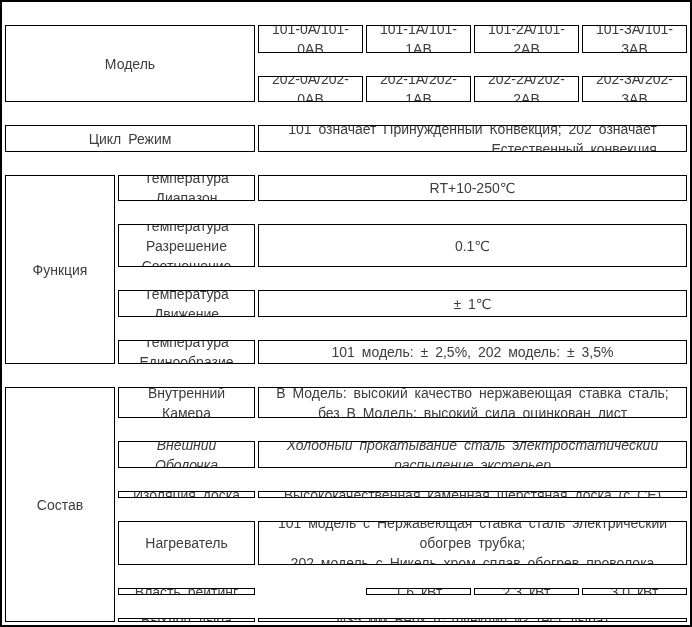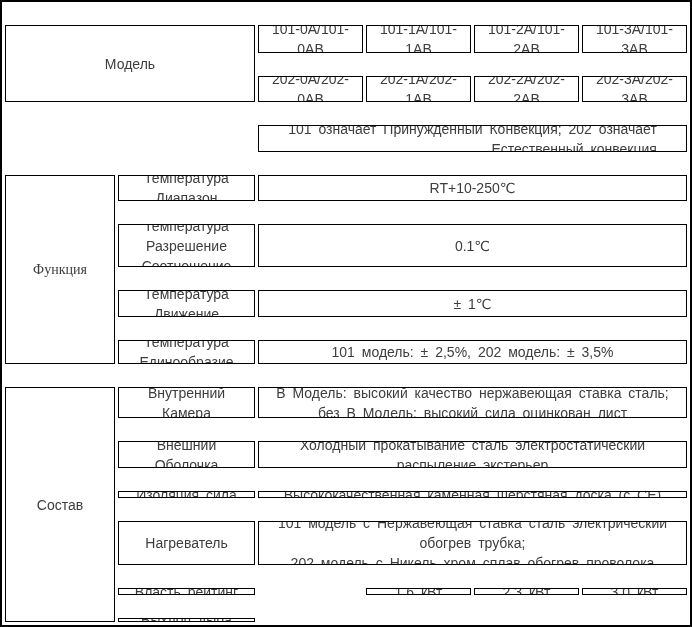--- a/index.html
+++ b/index.html
@@ -33,30 +33,30 @@
     white-space: pre-line;
     line-height: 20px;
     padding: 0 4px;
     overflow: hidden;
     margin-top: 20px;
   }
   
   .model-label   { grid-column: 1 / 3; grid-row: 1 / 3; }
   .cycle-label   { grid-column: 1 / 3; grid-row: 3; }
   .cycle-value   { grid-column: 3 / 7; grid-row: 3; text-align: right; }
-  .func-label    { grid-column: 1; grid-row: 4 / 8; font-family: Liberation Serif, serif; }
+  .func-label    { grid-column: 1; grid-row: 4 / 8; }
   .comp-label    { grid-column: 1; grid-row: 8 / 14; }
   .sub-name      { grid-column: 2; }
   .full-value    { grid-column: 3 / 7; }
   .r4  { grid-row: 4; }
   .r5  { grid-row: 5; }
   .r6  { grid-row: 6; }
   .r7  { grid-row: 7; }
   .r8  { grid-row: 8; }
-  .r9  { grid-row: 9; }
+  .r9  { grid-row: 9; font-style: italic; }
   .r10 { grid-row: 10; }
   .r11 { grid-row: 11; }
   .r12 { grid-row: 12; }
   .r13 { grid-row: 13; }
 </style>
 </head>
 <body>
 
 <div class="spec-table">
 
@@ -71,20 +71,21 @@
 3AB</div>
   <div class="c" style="grid-row:2;grid-column:3">202-0A/202-
 0AB</div>
   <div class="c" style="grid-row:2;grid-column:4">202-1A/202-
 1AB</div>
   <div class="c" style="grid-row:2;grid-column:5">202-2A/202-
 2AB</div>
   <div class="c" style="grid-row:2;grid-column:6">202-3A/202-
 3AB</div>
 
+  <div class="c cycle-label">Цикл Режим</div>
   <div class="c cycle-value">101 означает Принужденный Конвекция; 202 означает
 Естественный конвекция</div>
 
   <div class="c func-label">Функция</div>
   <div class="c sub-name r4">Температура
 Диапазон</div>
   <div class="c full-value r4">RT+10-250℃</div>
   <div class="c sub-name r5">Температура
 Разрешение
 Соотношение</div>
@@ -98,25 +99,26 @@
 
   <div class="c comp-label">Состав</div>
   <div class="c sub-name r8">Внутренний
 Камера</div>
   <div class="c full-value r8">В Модель: высокий качество нержавеющая ставка сталь;
 без В Модель: высокий сила оцинкован лист</div>
   <div class="c sub-name r9">Внешний
 Оболочка</div>
   <div class="c full-value r9">Холодный прокатывание сталь электростатический
 распыление экстерьер</div>
-  <div class="c sub-name r10">Изоляция сила</div>
+  <div class="c sub-name r10">Изоляция доска</div>
   <div class="c full-value r10">Высококачественная каменная шерстяная доска (с CE)</div>
   <div class="c sub-name r11">Нагреватель</div>
   <div class="c full-value r11">101 модель с Нержавеющая ставка сталь электрический
 обогрев трубка;
 202 модель с Никель хром сплав обогрев проволока</div>
   <div class="c sub-name r12">Власть рейтинг</div>
   <div class="c r12" style="grid-column:4">1,6 кВт</div>
   <div class="c r12" style="grid-column:5">2,3 кВт</div>
   <div class="c r12" style="grid-column:6">3,0 кВт</div>
   <div class="c sub-name r13">Выхлоп дыра</div>
+  <div class="c full-value r13">φ35 мм Верх (с функция из тест дыра)</div>
 
 </div>
 
 </body></html>

